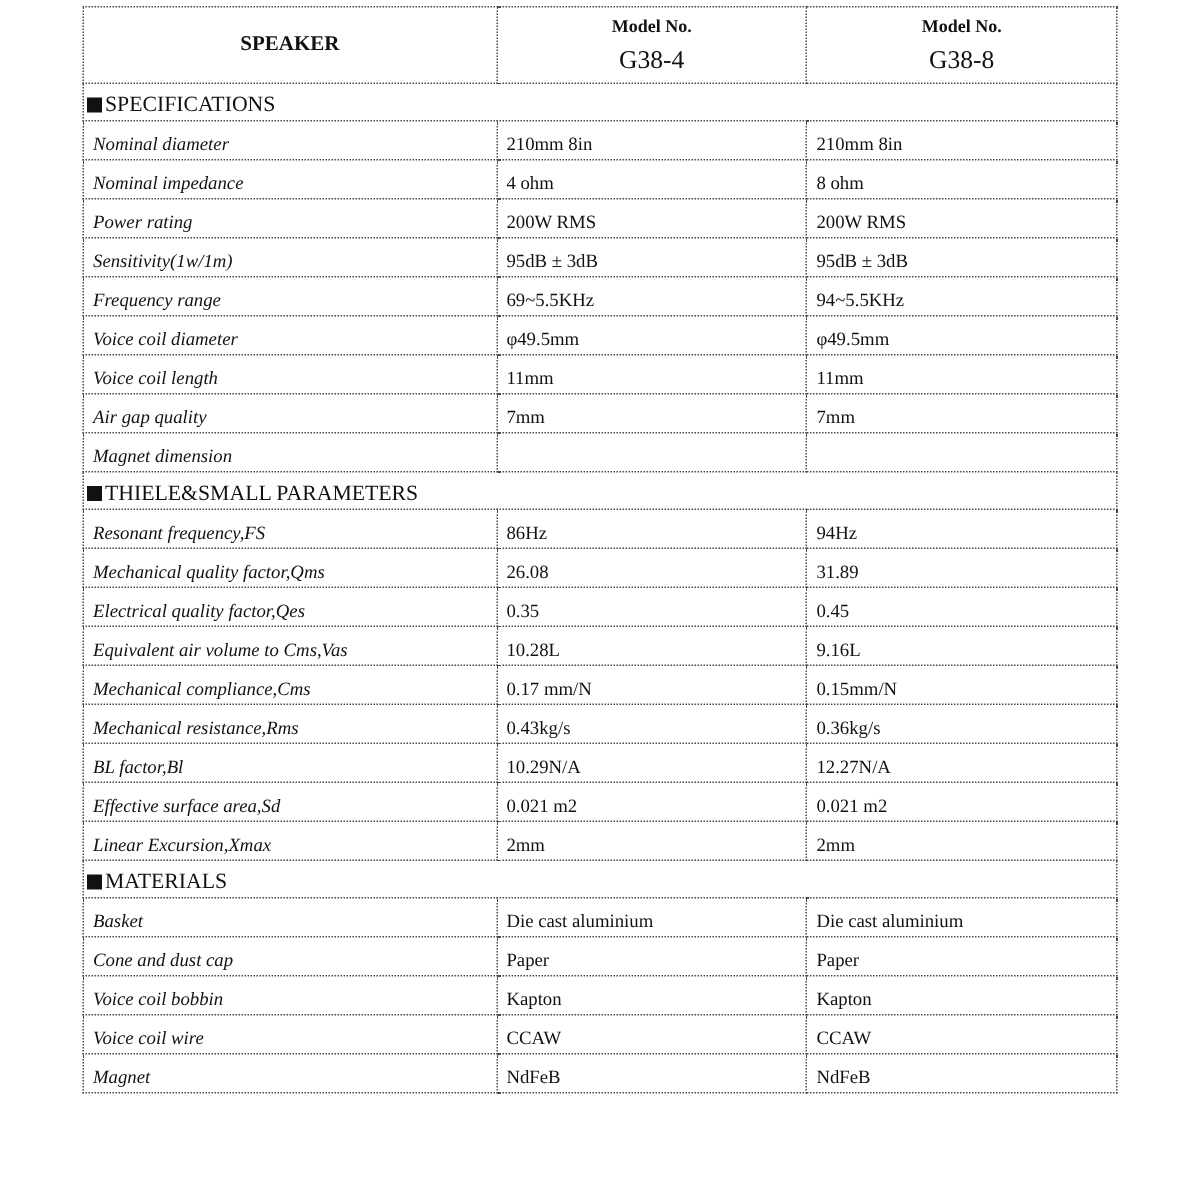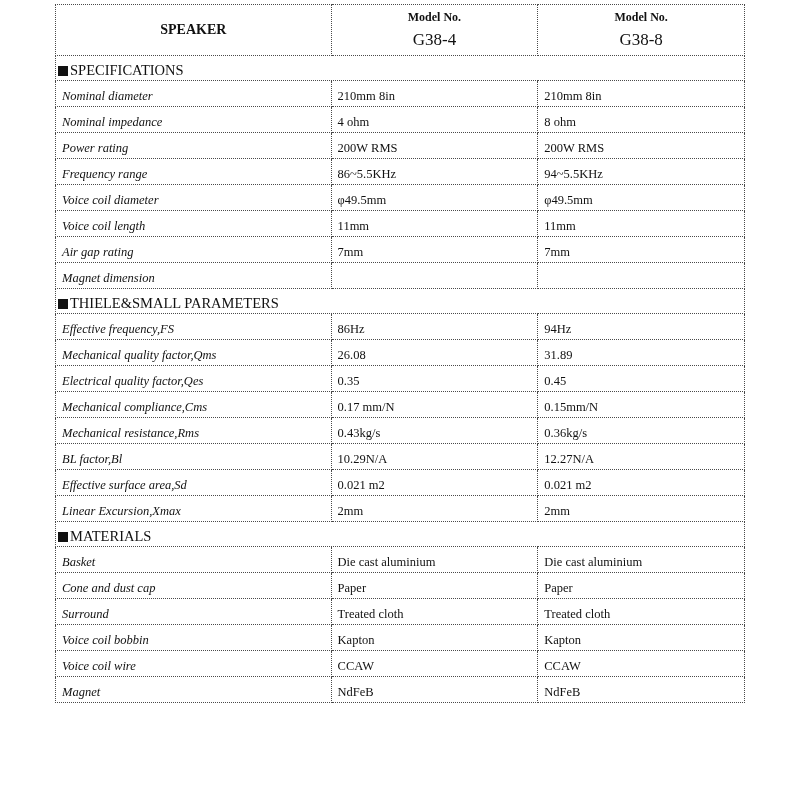--- a/index.html
+++ b/index.html
@@ -120,64 +120,74 @@
         <td class="cell-label">Nominal impedance</td>
         <td>4 ohm</td>
         <td>8 ohm</td>
       </tr>
       <tr>
         <td class="cell-label">Power rating</td>
         <td>200W RMS</td>
         <td>200W RMS</td>
       </tr>
       <tr>
+        <td class="cell-label">Sensitivity(1w/1m)</td>
+        <td>95dB ± 3dB</td>
+        <td>95dB ± 3dB</td>
+      </tr>
+      <tr>
         <td class="cell-label">Frequency range</td>
-        <td>86~5.5KHz</td>
+        <td>69~5.5KHz</td>
         <td>94~5.5KHz</td>
       </tr>
       <tr>
         <td class="cell-label">Voice coil diameter</td>
         <td>φ49.5mm</td>
         <td>φ49.5mm</td>
       </tr>
       <tr>
         <td class="cell-label">Voice coil length</td>
         <td>11mm</td>
         <td>11mm</td>
       </tr>
       <tr>
-        <td class="cell-label">Air gap rating</td>
+        <td class="cell-label">Air gap quality</td>
         <td>7mm</td>
         <td>7mm</td>
       </tr>
       <tr>
         <td class="cell-label">Magnet dimension</td>
         <td class="blank"></td>
         <td class="blank"></td>
       </tr>
 
       <tr class="section">
         <td colspan="3"><span class="sq"></span><span class="sec-label">THIELE&amp;SMALL PARAMETERS</span></td>
       </tr>
       <tr>
-        <td class="cell-label">Effective frequency,FS</td>
+        <td class="cell-label">Resonant frequency,FS</td>
         <td>86Hz</td>
         <td>94Hz</td>
       </tr>
       <tr>
         <td class="cell-label">Mechanical quality factor,Qms</td>
         <td>26.08</td>
         <td>31.89</td>
       </tr>
       <tr>
         <td class="cell-label">Electrical quality factor,Qes</td>
         <td>0.35</td>
         <td>0.45</td>
       </tr>
       <tr>
+        <td class="cell-label">Equivalent air volume to Cms,Vas</td>
+        <td>10.28L</td>
+        <td>9.16L</td>
+      </tr>
+      <tr>
         <td class="cell-label">Mechanical compliance,Cms</td>
         <td>0.17 mm/N</td>
         <td>0.15mm/N</td>
       </tr>
       <tr>
         <td class="cell-label">Mechanical resistance,Rms</td>
         <td>0.43kg/s</td>
         <td>0.36kg/s</td>
       </tr>
       <tr>
@@ -203,25 +213,20 @@
         <td class="cell-label">Basket</td>
         <td>Die cast aluminium</td>
         <td>Die cast aluminium</td>
       </tr>
       <tr>
         <td class="cell-label">Cone and dust cap</td>
         <td>Paper</td>
         <td>Paper</td>
       </tr>
       <tr>
-        <td class="cell-label">Surround</td>
-        <td>Treated cloth</td>
-        <td>Treated cloth</td>
-      </tr>
-      <tr>
         <td class="cell-label">Voice coil bobbin</td>
         <td>Kapton</td>
         <td>Kapton</td>
       </tr>
       <tr>
         <td class="cell-label">Voice coil wire</td>
         <td>CCAW</td>
         <td>CCAW</td>
       </tr>
       <tr>

